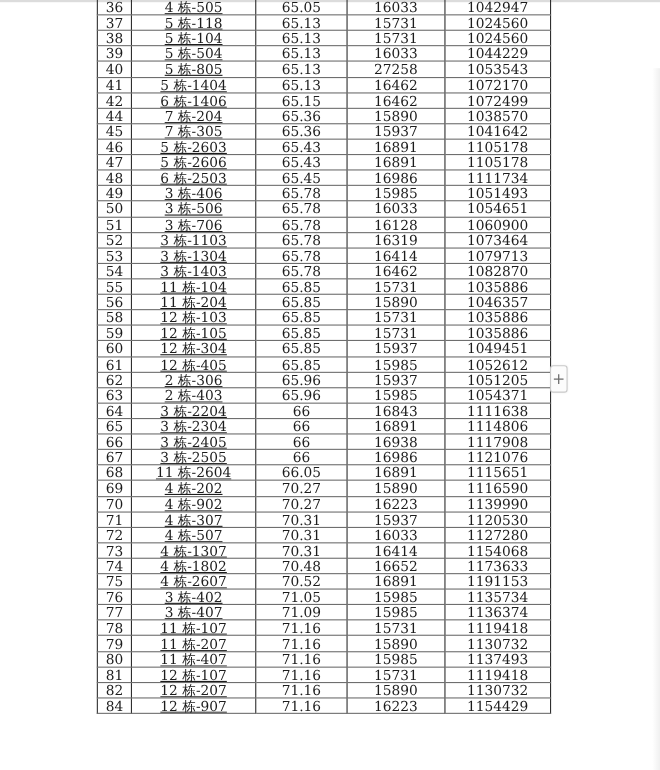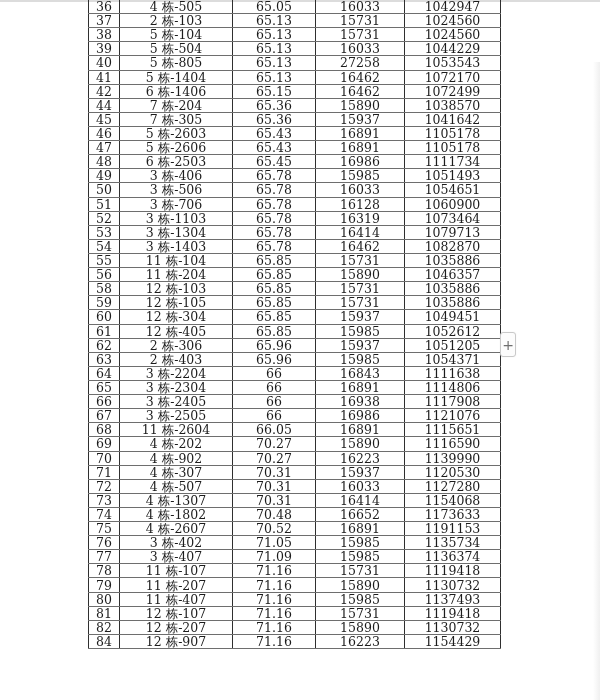--- a/index.html
+++ b/index.html
@@ -49,21 +49,21 @@
     text-align: center;
     vertical-align: middle;
     font-size: 12.5px;
     line-height: 13px;
     color: #1c1c1c;
     white-space: nowrap;
     overflow: hidden;
   }
   table.data-table tr { height: 14.122px; }
   td.col0 { width: 30px; }
-  td.col1 { width: 112px; }
+  td.col1 { width: 112px; text-decoration: underline; }
   td.col2 { width: 82px; margin-top: 29px; }
   td.col3 { width: 88px; }
   td.col4 { width: 95px; }
   .add-column-button {
     position: absolute;
     left: 500px;
     top: 332px;
     width: 16px;
     height: 25px;
     background: #fcfcfc;
@@ -93,21 +93,21 @@
       <tbody>
           <tr>
             <td class="col0">36</td>
             <td class="col1">4 栋-505</td>
             <td class="col2">65.05</td>
             <td class="col3">16033</td>
             <td class="col4">1042947</td>
           </tr>
           <tr>
             <td class="col0">37</td>
-            <td class="col1">2 栋-103</td>
+            <td class="col1">5 栋-118</td>
             <td class="col2">65.13</td>
             <td class="col3">15731</td>
             <td class="col4">1024560</td>
           </tr>
           <tr>
             <td class="col0">38</td>
             <td class="col1">5 栋-104</td>
             <td class="col2">65.13</td>
             <td class="col3">15731</td>
             <td class="col4">1024560</td>

